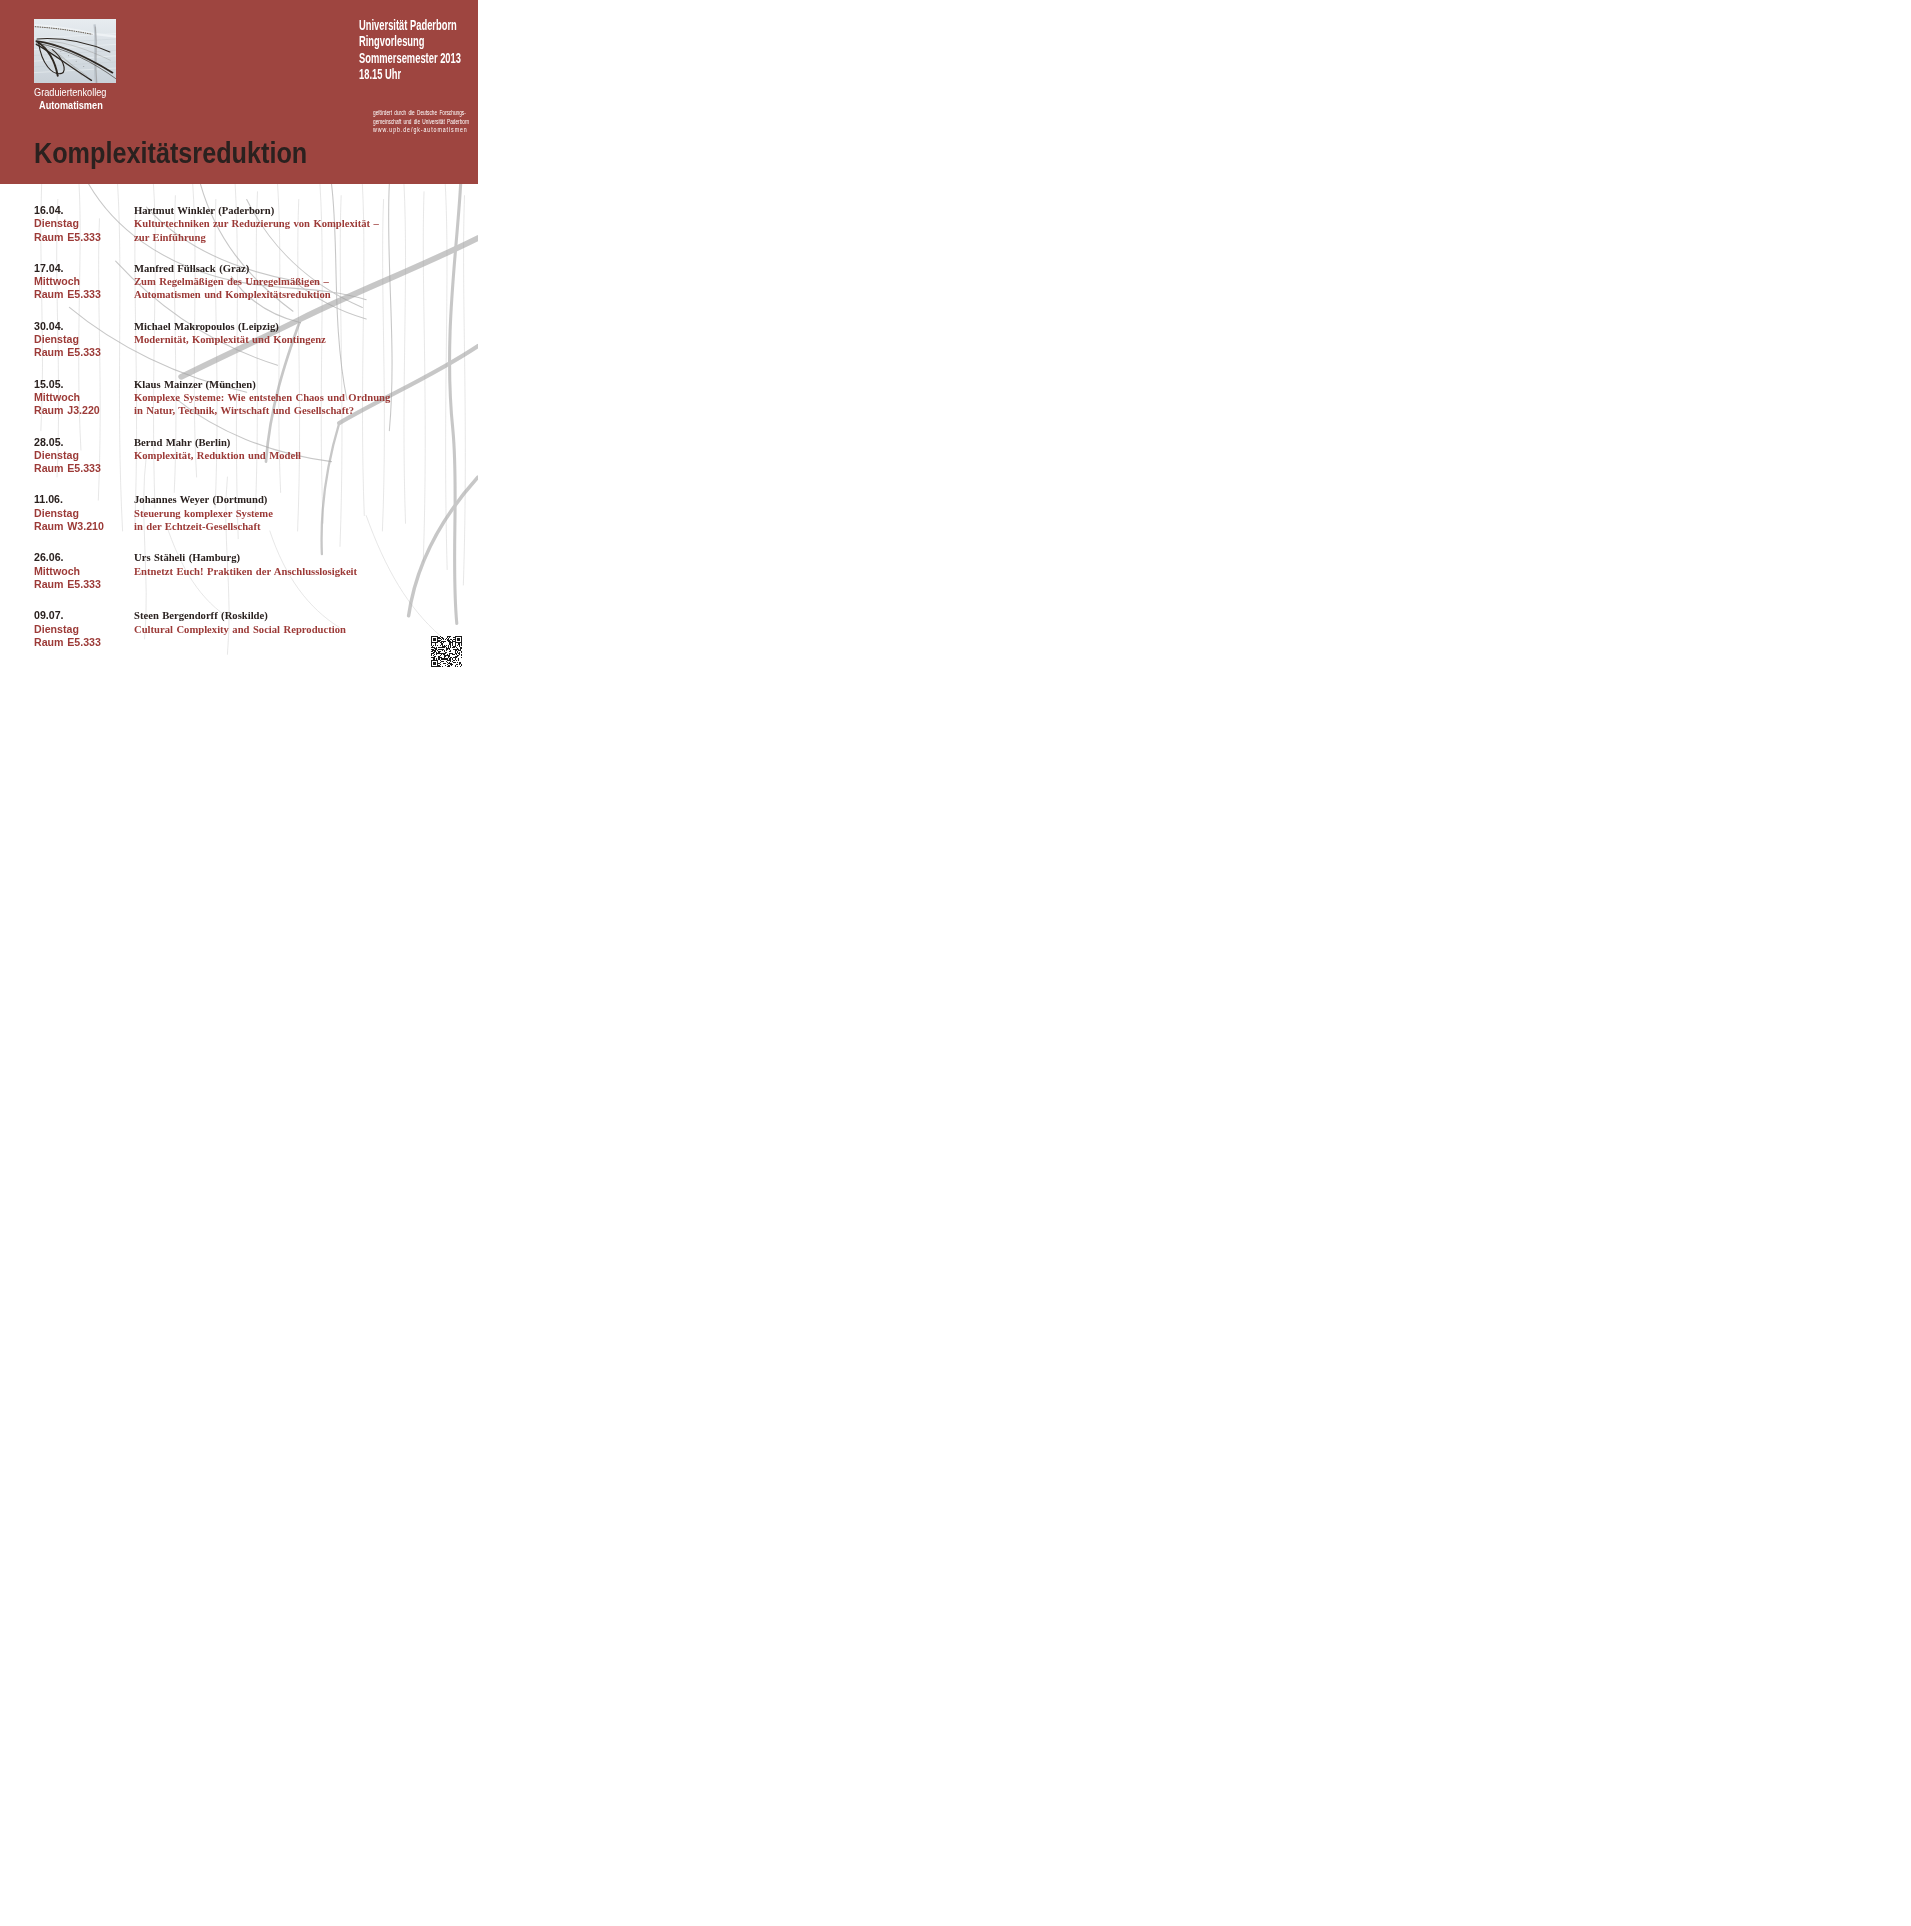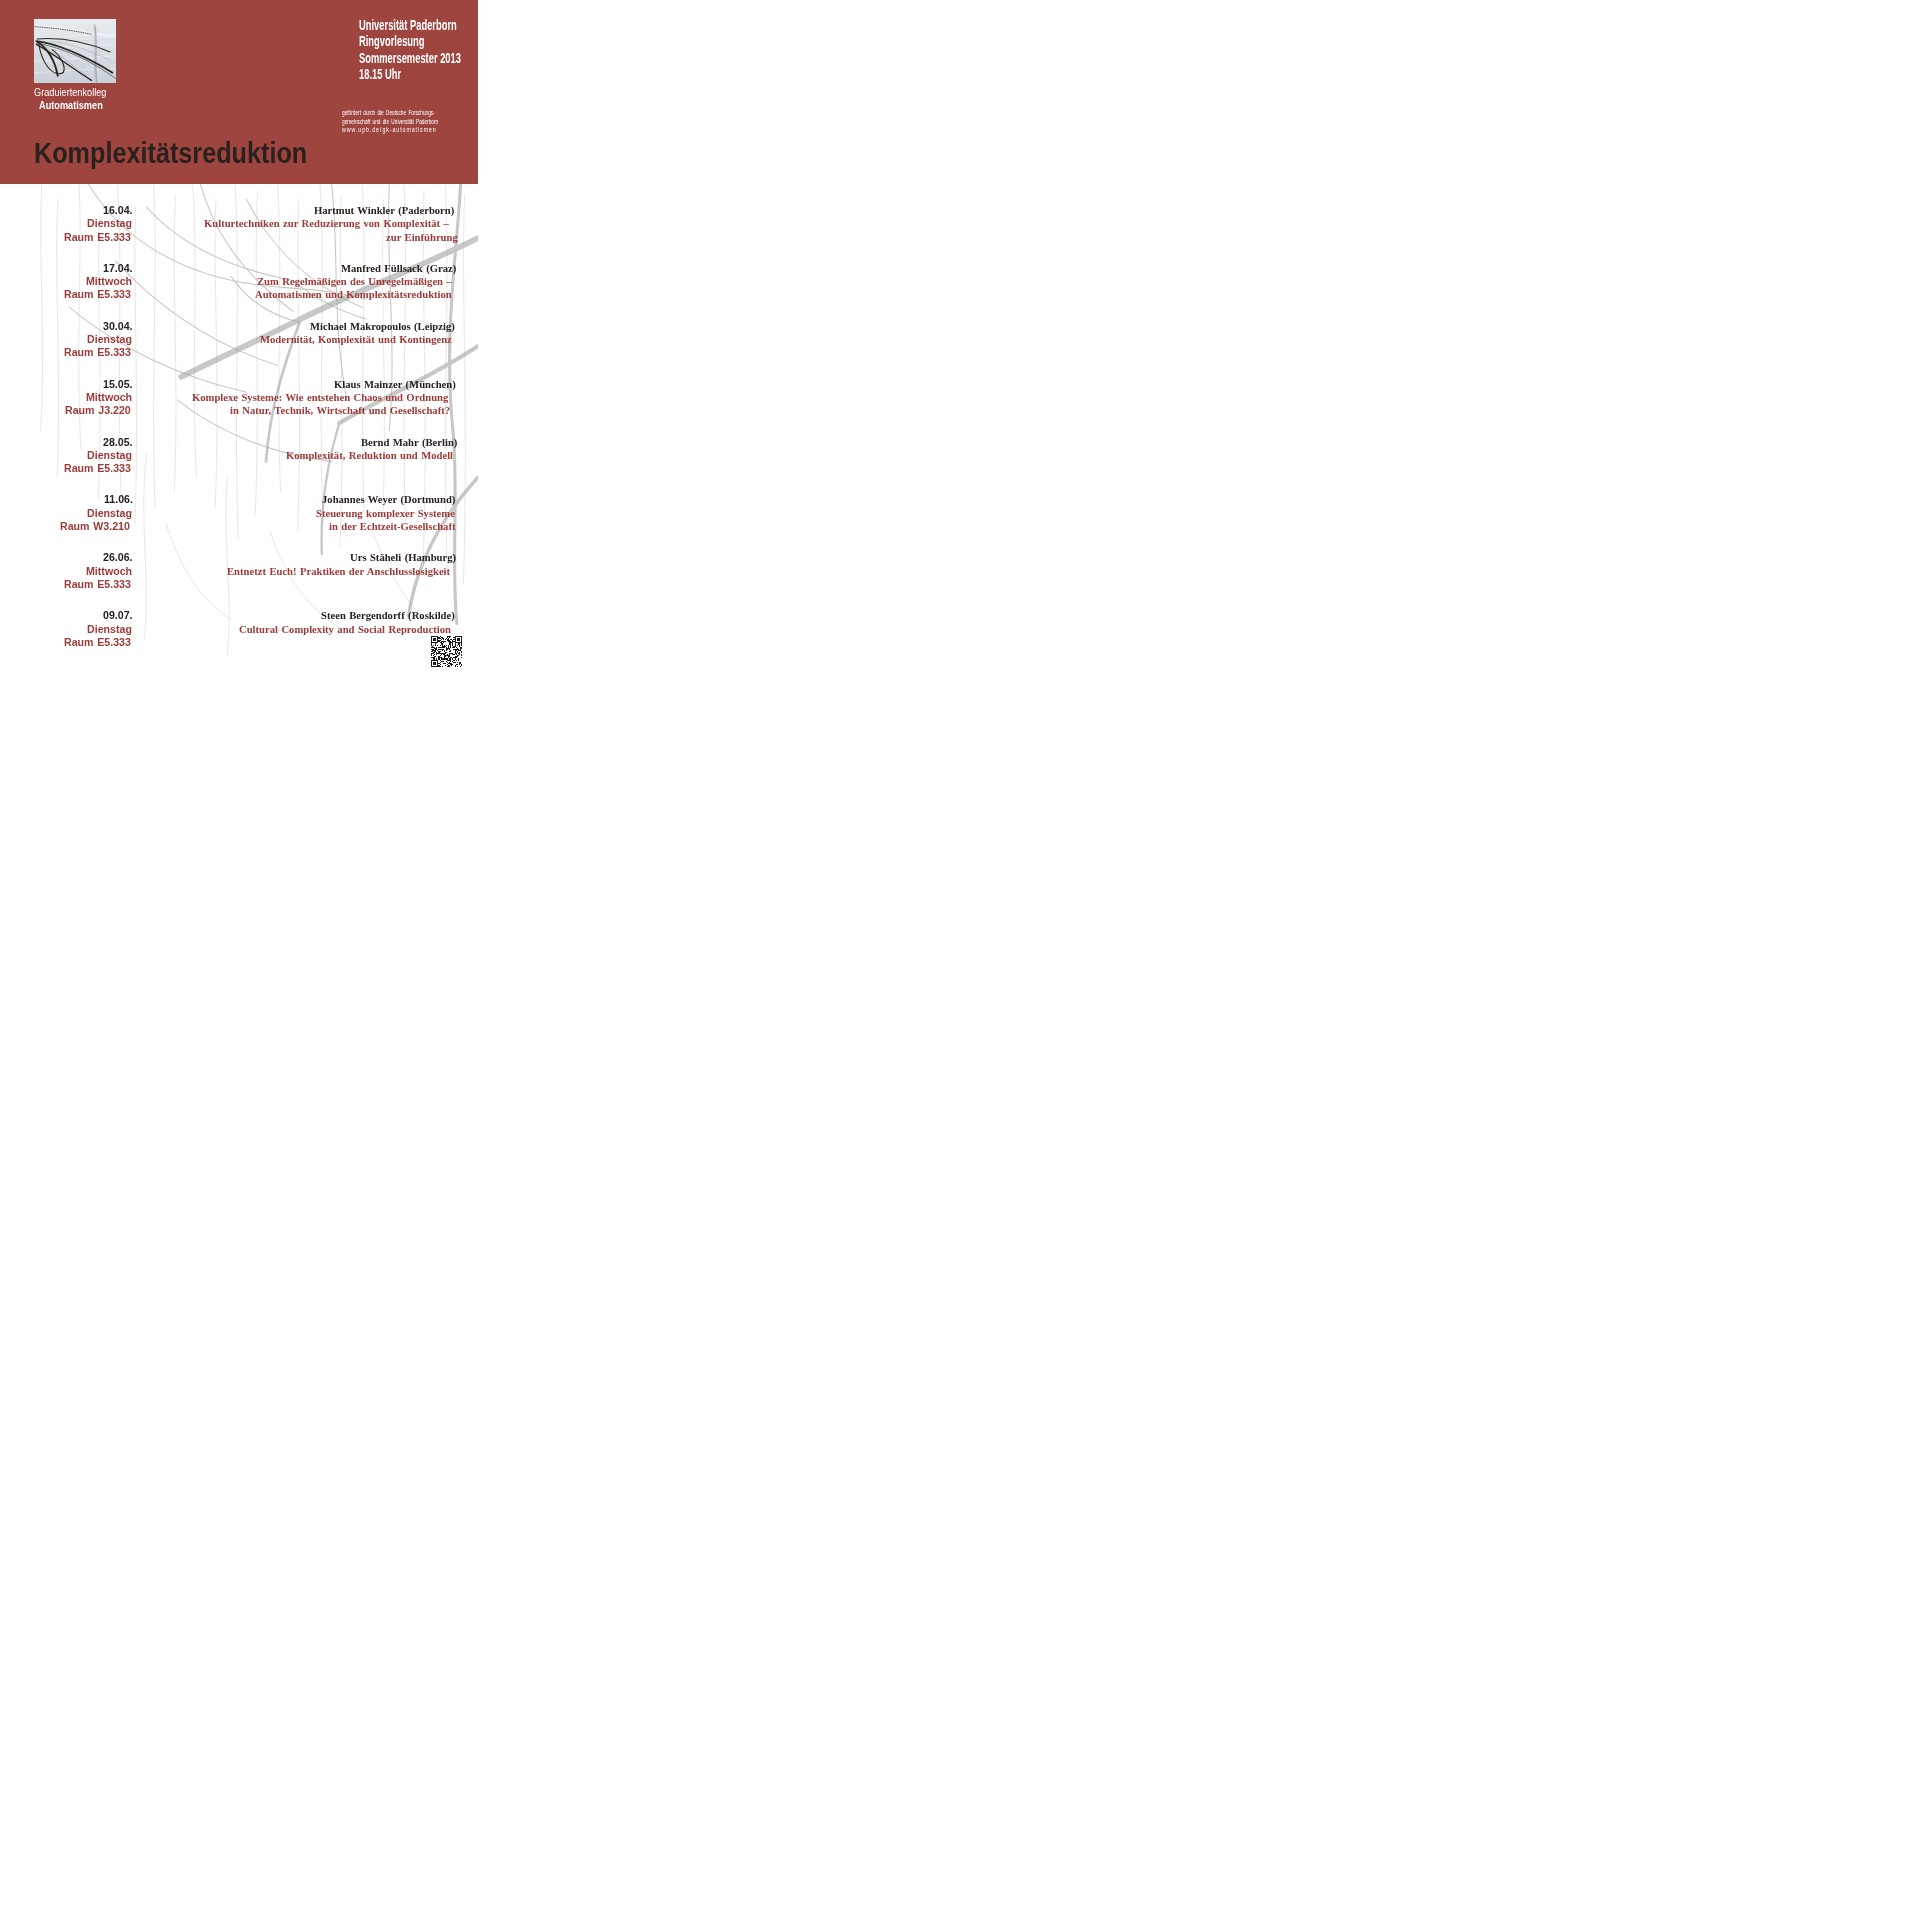--- a/index.html
+++ b/index.html
@@ -6,34 +6,34 @@
   body{width:478px;height:676px;position:relative;overflow:hidden;
        font-family:"Liberation Sans", sans-serif;}
   .band{position:absolute;left:0;top:0;width:478px;height:184px;}
   .branches{position:absolute;left:0;top:184px;width:478px;height:492px;}
   .logo-photo{position:absolute;left:34px;top:19px;width:82px;height:64px;}
   .logo-text{position:absolute;left:34px;top:86px;color:#fff;font-size:10.8px;line-height:12.7px;}
   .logo-text .l1{font-weight:400;}
   .logo-text .l2{font-weight:700;text-align:center;}
   .hdr{position:absolute;left:359px;top:17.7px;color:#fff;font-weight:700;
        font-size:13px;line-height:16.6px;}
-  .funding{position:absolute;left:342px;top:109px;color:#fff;font-weight:400;
+  .funding{position:absolute;left:373px;top:109px;color:#fff;font-weight:400;
        font-size:7.3px;line-height:8.5px;}
   .funding .url{letter-spacing:1.3px;}
   .cond85{display:inline-block;transform:scaleX(0.85);transform-origin:0 50%;white-space:nowrap;}
   .cond72{display:inline-block;transform:scale(0.72,1.06);transform-origin:0 50%;white-space:nowrap;}
   .cond65{display:inline-block;transform:scaleX(0.65);transform-origin:0 50%;white-space:nowrap;word-spacing:1.5px;}
   .cond95{display:inline-block;transform:scaleX(0.95);transform-origin:0 50%;white-space:nowrap;}
   .title{position:absolute;left:34px;top:136px;font-size:26px;font-weight:700;
          letter-spacing:0px;white-space:nowrap;transform:scale(0.97,1.12);transform-origin:0 0;}
   .schedule{position:absolute;left:34px;top:204px;width:428px;}
   .entry{display:flex;margin-bottom:18px;font-size:11.2px;line-height:13.3px;font-weight:700;word-spacing:0.8px;}
   .col-left{flex:0 0 100px;width:100px;}
   .col-right{flex:1;font-family:Liberation Serif, serif;}
-  .line{height:13.3px;white-space:nowrap;text-align:right;}
+  .line{height:13.3px;white-space:nowrap;}
   .qr{position:absolute;left:431px;top:636px;width:31px;height:31px;}
   svg{display:block;}
 </style>
 </head>
 <body>
 
 <div class="band" style="background:#9e4540"></div>
 
 <div class="branches">
 <svg width="478" height="492" viewBox="0 0 1240 1276">

